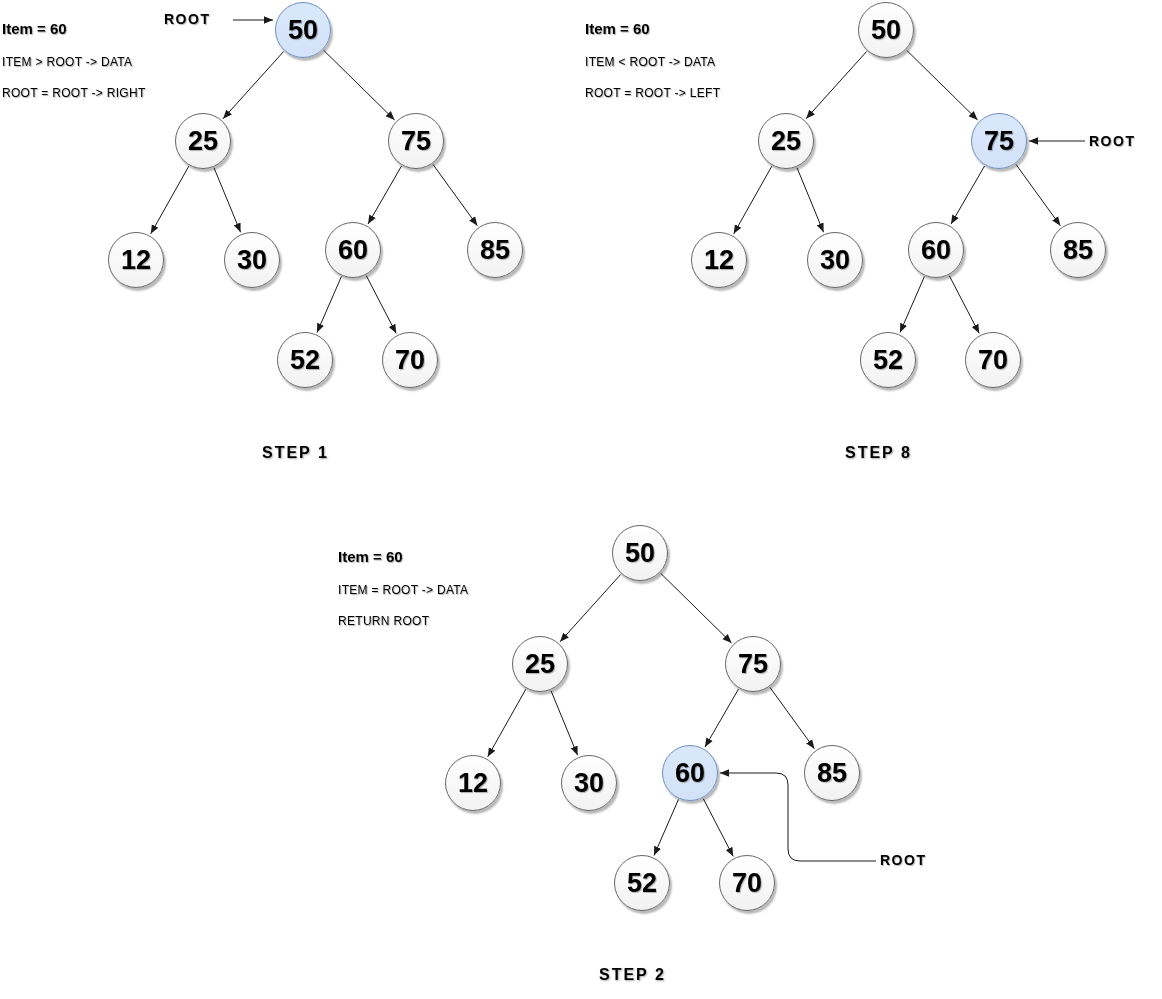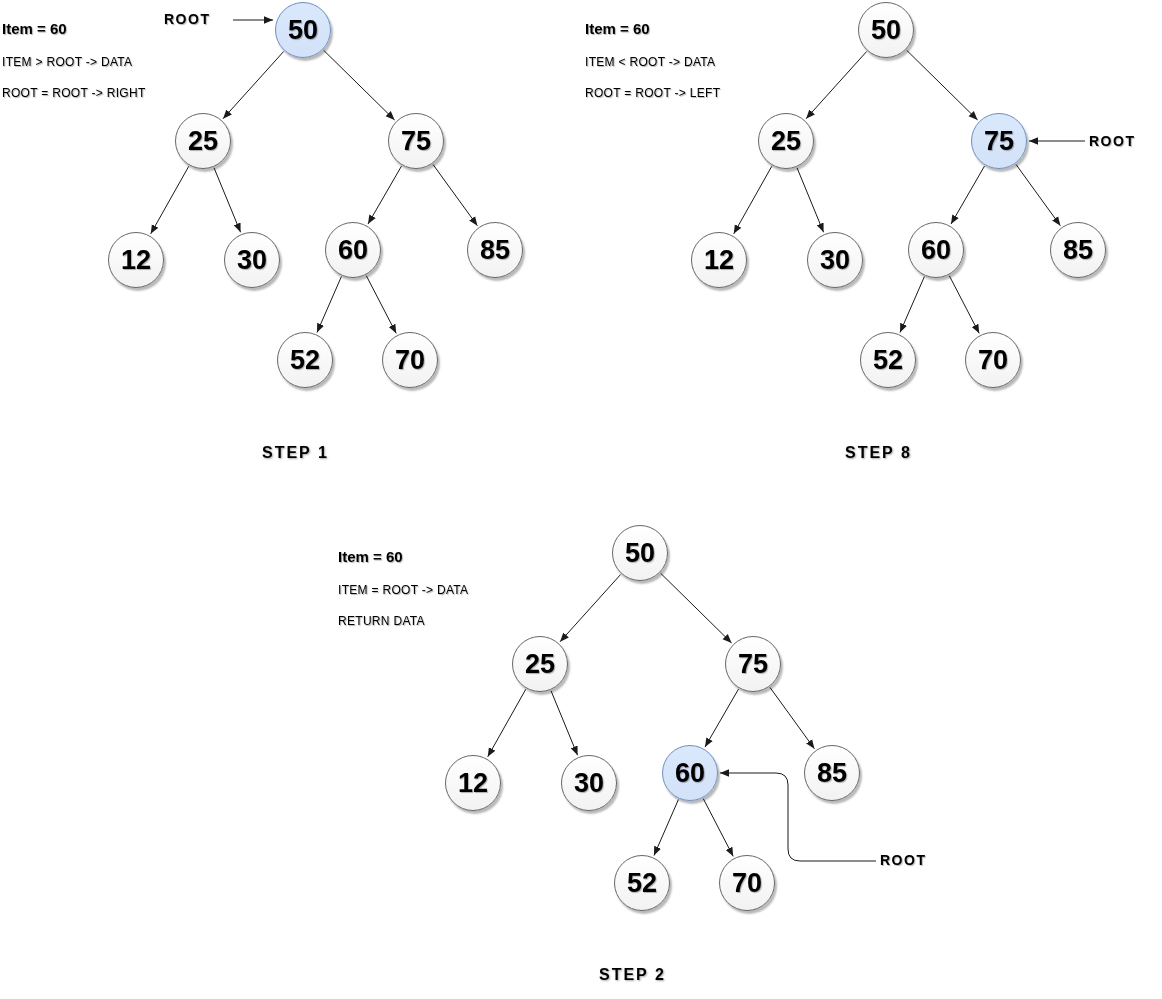--- a/index.html
+++ b/index.html
@@ -88,21 +88,21 @@
 
   <div class="annotation" style="left:585px; top:8px">
     <div class="ann-item">Item = 60</div>
     <div class="ann-line">ITEM &lt; ROOT -&gt; DATA</div>
     <div class="ann-line">ROOT = ROOT -&gt; LEFT</div>
   </div>
 
   <div class="annotation" style="left:338px; top:536px">
     <div class="ann-item">Item = 60</div>
     <div class="ann-line">ITEM = ROOT -&gt; DATA</div>
-    <div class="ann-line">RETURN DATA</div>
+    <div class="ann-line">RETURN ROOT</div>
   </div>
 
   <div class="root-label" style="left:164px; top:11px">ROOT</div>
   <div class="root-label" style="left:1089px; top:133px">ROOT</div>
   <div class="root-label" style="left:880px; top:852px">ROOT</div>
 
   <div class="step-label" style="left:262px; top:444px">STEP 1</div>
   <div class="step-label" style="left:845px; top:444px">STEP 8</div>
   <div class="step-label" style="left:599px; top:966px">STEP 2</div>
 

